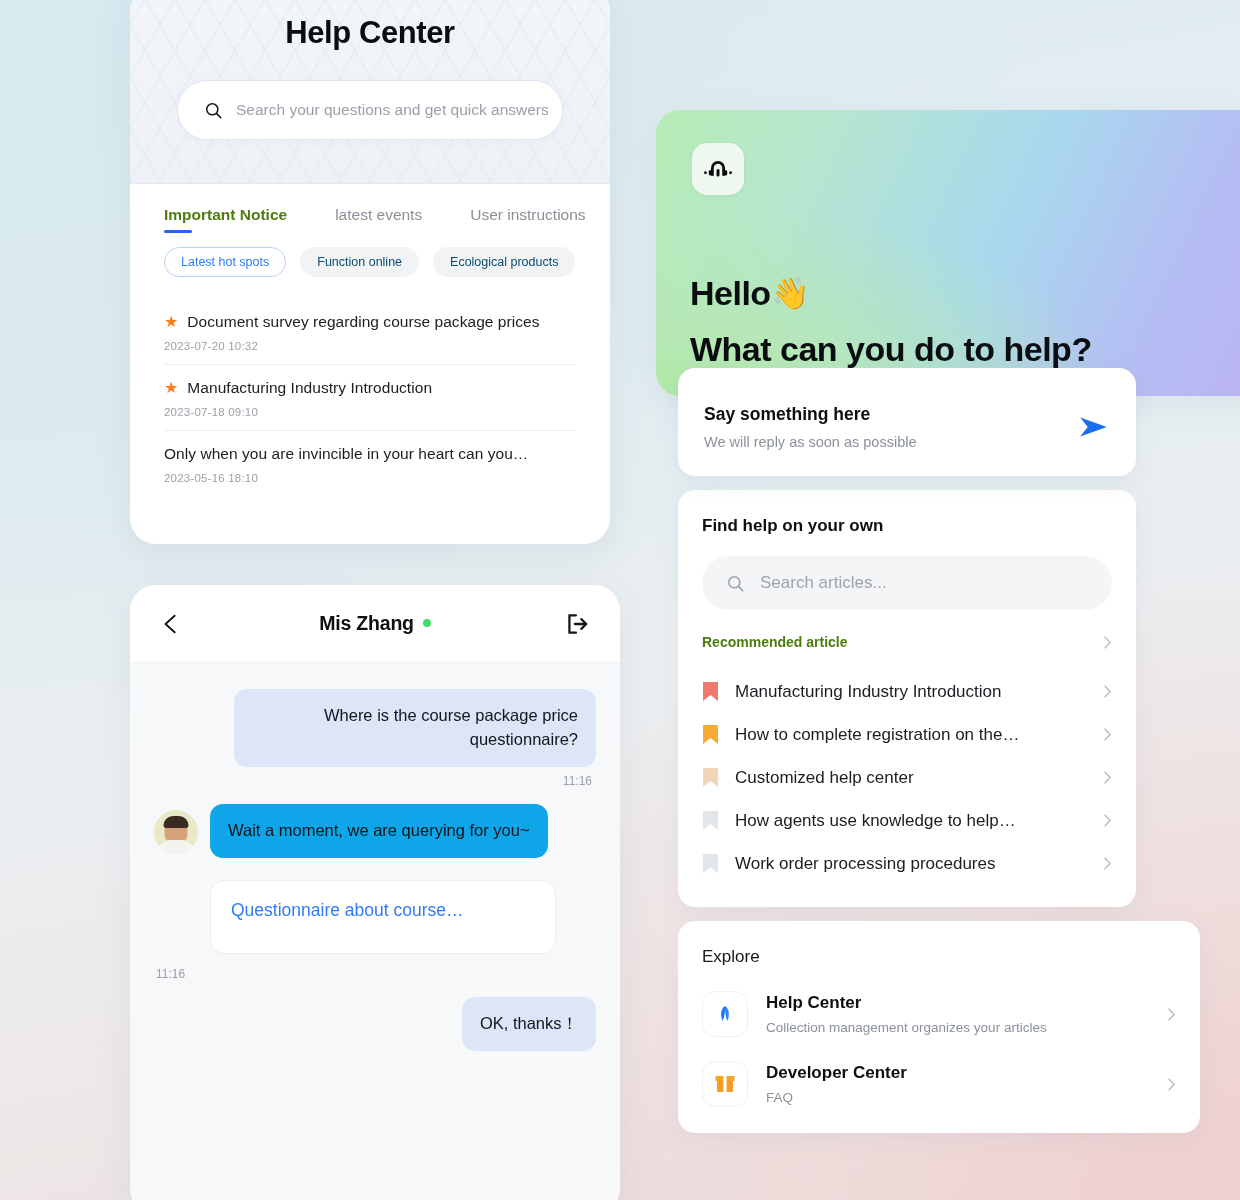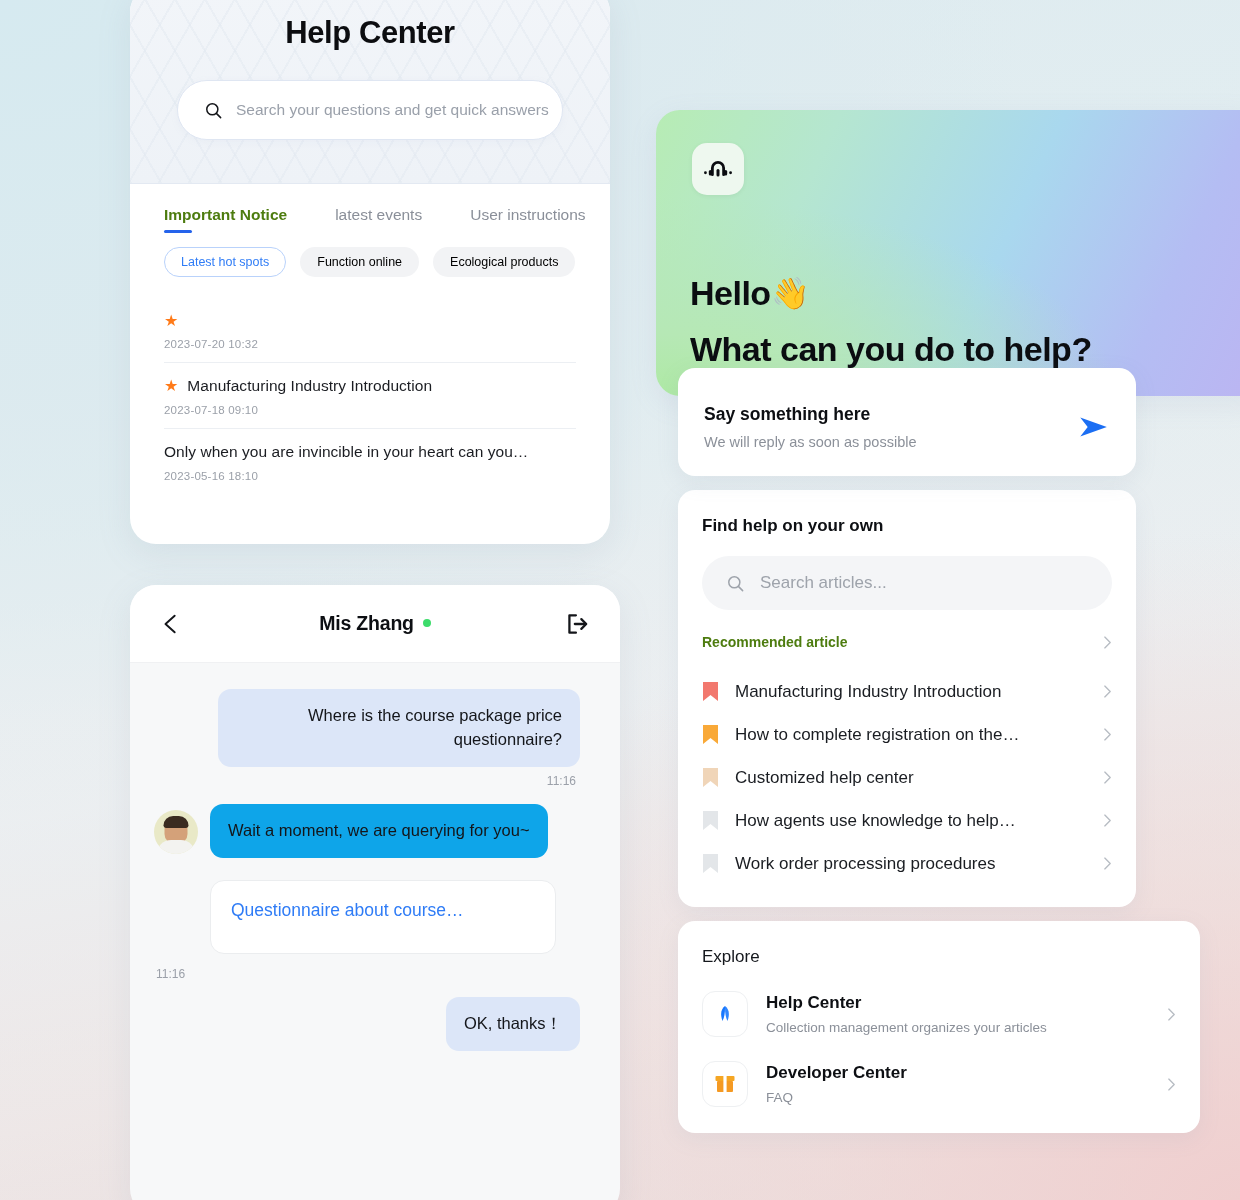--- a/index.html
+++ b/index.html
@@ -73,21 +73,21 @@
     font-size: 15.5px; color: #8a8f99; position: relative; padding-bottom: 9px;
   }
   .tab.active { color: #4d7c0f; font-weight: 700; }
   .tab.active::after {
     content: ""; position: absolute; left: 0; bottom: 0;
     width: 28px; height: 3.5px; border-radius: 2px; background: #2563eb;
   }
 
   .chips { display: flex; gap: 14px; padding: 14px 0 0 34px; }
   .chip {
-    font-size: 12.5px; color: #000000;
+    font-size: 12.5px; color: #0c4a6e;
     background: #f2f3f5; border: 1px solid transparent;
     border-radius: 16px; padding: 7px 16px;
   }
   .chip.active { color: #2f7cf6; background: #ffffff; border-color: #b9d2fb; }
 
   .notices { padding: 0 34px; margin-top: 22px; }
   .notice { padding: 14px 0 12px; border-bottom: 1px solid #eceff3; }
   .notice:last-child { border-bottom: none; }
   .notice-row { display: flex; align-items: center; gap: 9px; }
   .star { color: #ff7a18; font-size: 16px; line-height: 1; }
@@ -115,21 +115,21 @@
     font-size: 19.5px; font-weight: 700; color: #0d0f13; letter-spacing: -0.2px;
     pointer-events: none;
   }
   .online-dot {
     display: inline-block; width: 8px; height: 8px; border-radius: 50%;
     background: #3ddc6b; margin-left: 9px; vertical-align: 3px;
   }
   .back-ic { width: 22px; height: 22px; position: relative; z-index: 2; }
   .exit-ic { width: 26px; height: 26px; margin-left: auto; position: relative; z-index: 2; }
 
-  .msgs { padding: 26px 40px 0 24px; }
+  .msgs { padding: 26px 24px 0 24px; }
   .row { display: flex; margin-bottom: 4px; }
   .row.right { justify-content: flex-end; }
   .bub {
     max-width: 362px; border-radius: 13px; padding: 15px 18px;
     font-size: 16.5px; line-height: 1.45; color: #14161a;
   }
   .bub.me { background: #dce6f8; text-align: right; border-radius: 13px; }
   .bub.them { background: #0ea5e9; }
   .ts { font-size: 12px; color: #9ba0a9; margin: 7px 4px 16px; }
   .ts.right { text-align: right; }
@@ -272,20 +272,21 @@
     <div class="chips">
       <div class="chip active">Latest hot spots</div>
       <div class="chip">Function online</div>
       <div class="chip">Ecological products</div>
     </div>
 
     <div class="notices">
       <div class="notice">
         <div class="notice-row">
           <span class="star">★</span>
+          <span class="notice-t">Document survey regarding course package prices</span>
         </div>
         <div class="notice-d">2023-07-20 10:32</div>
       </div>
       <div class="notice">
         <div class="notice-row">
           <span class="star">★</span>
           <span class="notice-t">Manufacturing Industry Introduction</span>
         </div>
         <div class="notice-d">2023-07-18 09:10</div>
       </div>

